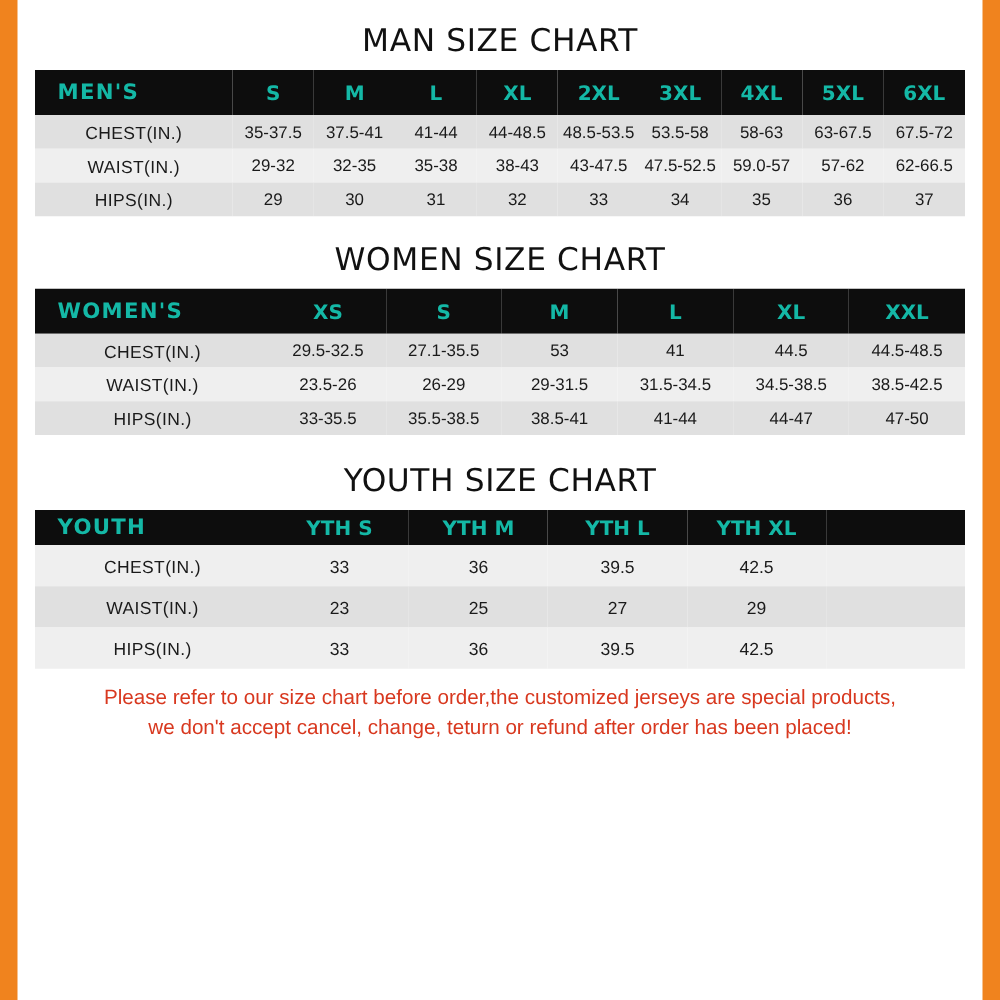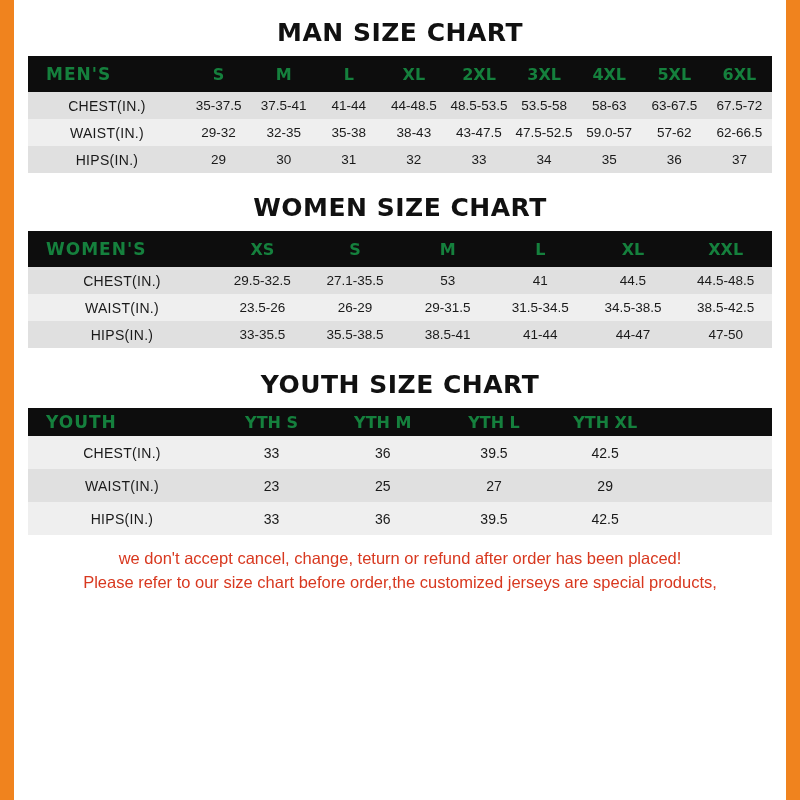--- a/index.html
+++ b/index.html
@@ -42,21 +42,21 @@
     transform: scaleX(1.02);
   }
   .content {
     flex: 1;
     padding: 0 14px;
     box-sizing: border-box;
   }
   .section-title {
     text-align: center;
     font-family: "DejaVu Sans", sans-serif;
-    font-weight: bold;
+    font-weight: normal;
     font-size: 25px;
     color: #111111;
     letter-spacing: 0.5px;
   }
   .s1 { margin-top: 18px; }
   .s2 { margin-top: 20px; }
   .s3 { margin-top: 22px; }
 
   table.size-table {
     border-collapse: collapse;
@@ -69,21 +69,21 @@
     text-align: center;
     font-family: "Liberation Sans", sans-serif;
     font-size: 13.5px;
     color: #1a1a1a;
     padding: 0;
     height: 27px;
     white-space: nowrap;
   }
   table.size-table thead th {
     background: #0d0d0d;
-    color: #15803d;
+    color: #14b8a6;
     height: 36px;
     font-size: 16px;
     font-weight: bold;
     font-family: "DejaVu Sans", sans-serif;
   }
   table.size-table thead th.corner {
     text-align: left;
     padding-left: 18px;
     letter-spacing: 1px;
     font-size: 17px;
@@ -253,18 +253,18 @@
           <td>33</td>
           <td>36</td>
           <td>39.5</td>
           <td>42.5</td>
           <td></td>
         </tr>
       </tbody>
     </table>
 
     <div class="footer-note">
+      <div>Please refer to our size chart before order,the customized jerseys are special products,</div>
       <div>we don't accept cancel, change, teturn or refund after order has been placed!</div>
-      <div>Please refer to our size chart before order,the customized jerseys are special products,</div>
     </div>
 
   </div>
 </div>
 
 </body></html>

